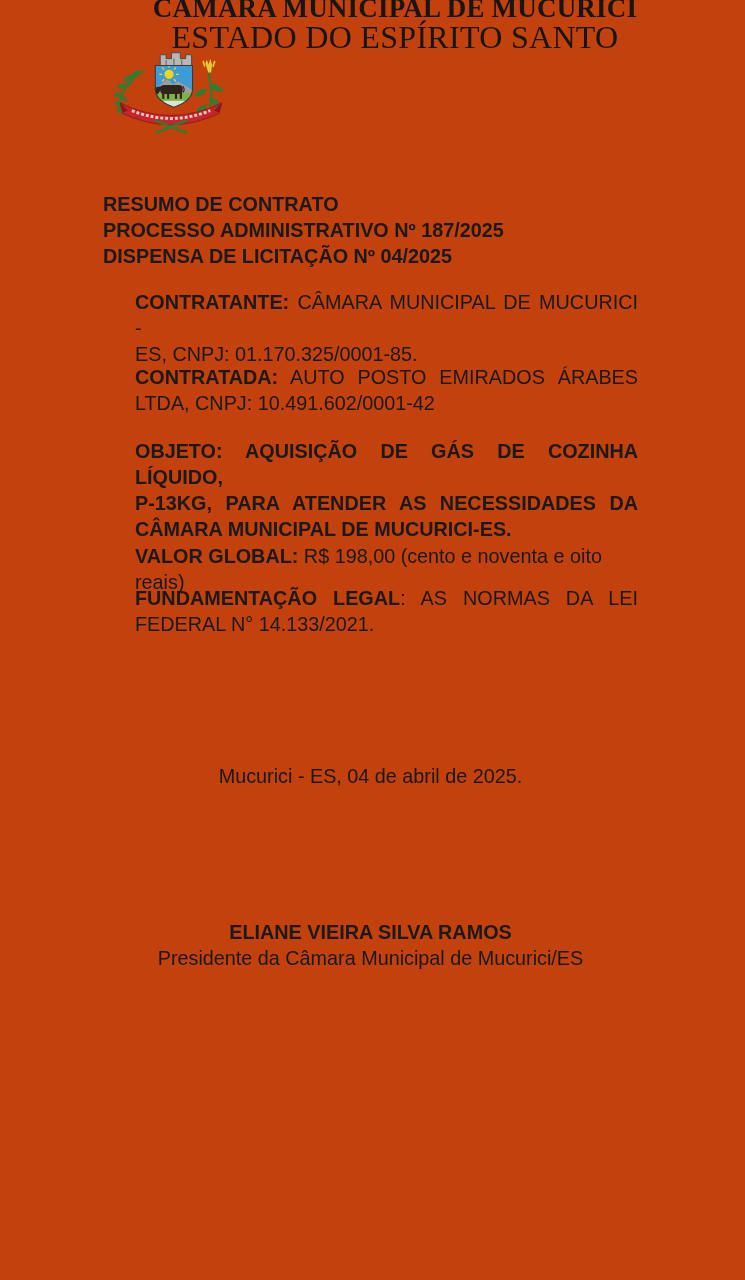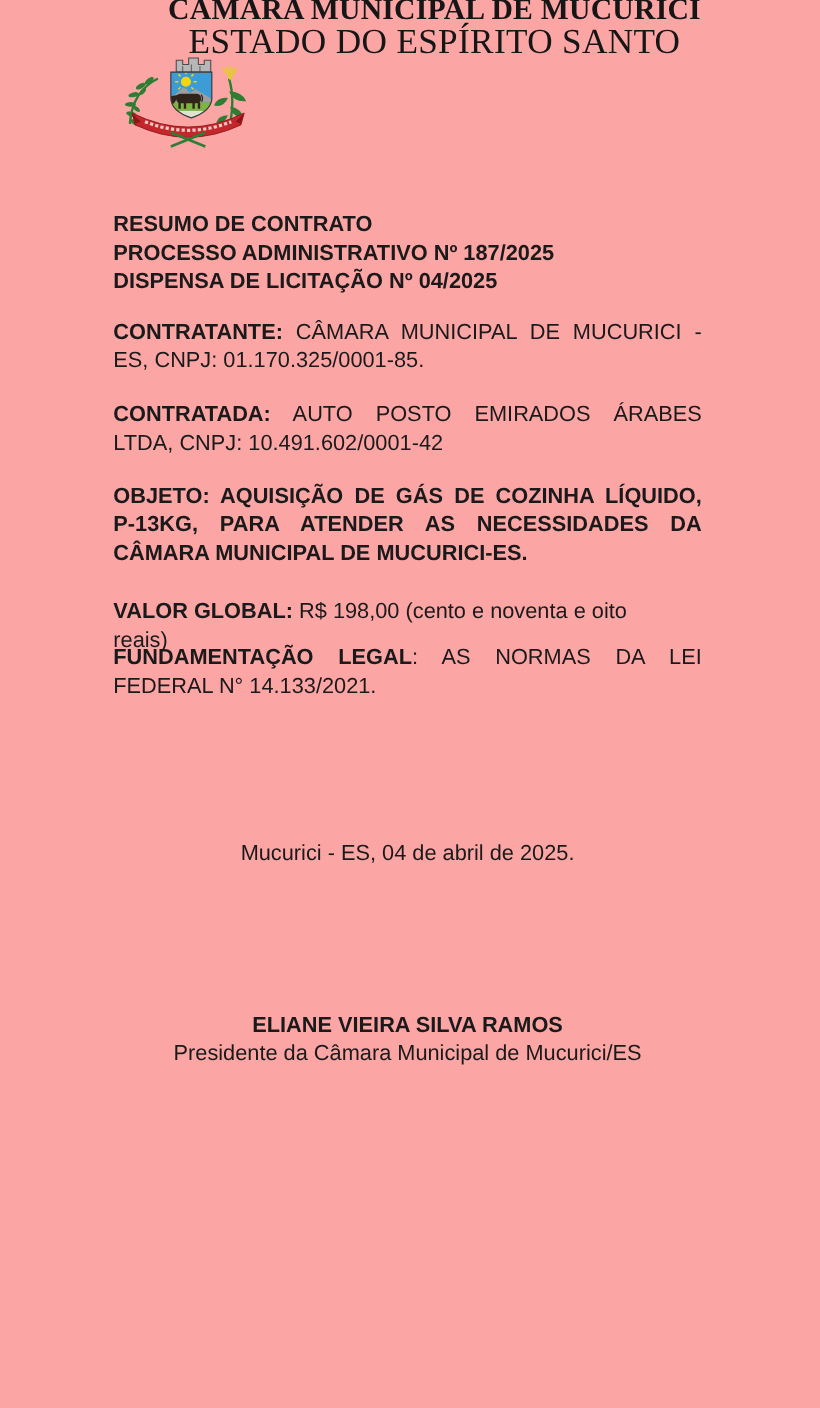--- a/index.html
+++ b/index.html
@@ -1,20 +1,20 @@
 <!DOCTYPE html>
 <html><head>
 <meta charset="utf-8">
 <style>
   html, body { margin: 0; padding: 0; background: #ffffff; }
   .page {
     position: relative;
     width: 745px;
     height: 1280px;
-    background: #fca5a5;
+    background: #c2410c;
     color: #1a1a1a;
     font-family: "Liberation Sans", "DejaVu Sans", sans-serif;
     font-size: 19.8px;
     line-height: 26px;
     overflow: hidden;
   }
 
   
   .letterhead {
     position: absolute;
@@ -40,21 +40,21 @@
   
   .block {
     position: absolute;
     left: 103px;
     width: 535px;
     margin: 0;
   }
   .title-block { text-align: left; font-weight: bold; }
   .title-block .line { display: block; }
 
-  .para .line { display: block; }
+  .para .line { display: block; margin-left: 32px; }
   .stretch { text-align: justify; text-align-last: justify; }
   .bold-line { font-weight: bold; }
   b { font-weight: bold; }
 
   .dateline  { text-align: center; }
   .signature { text-align: center; }
   .sig-name  { display: block; font-weight: bold; }
   .sig-role  { display: block; }
 </style>
 </head>

